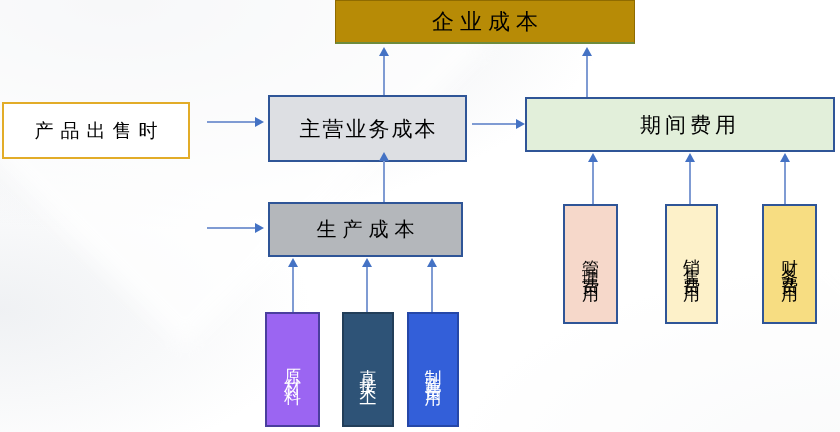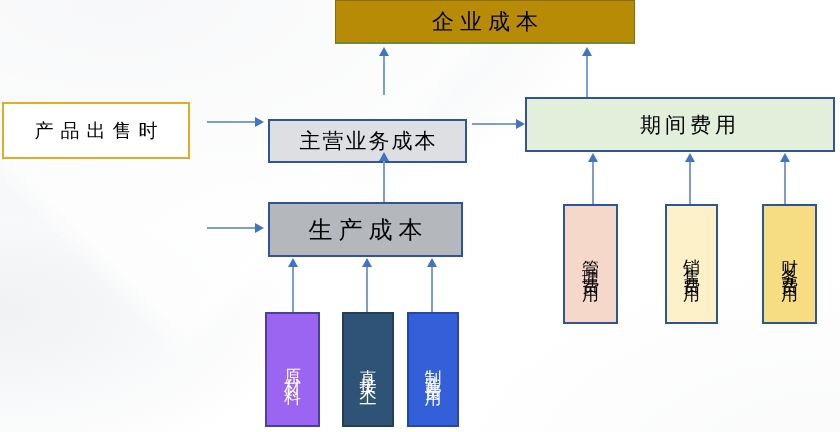--- a/index.html
+++ b/index.html
@@ -24,26 +24,26 @@
   }
   .node{
     position:absolute;display:flex;align-items:center;justify-content:center;
     box-sizing:border-box;color:#000;text-align:center;white-space:nowrap;
   }
   
   .n-enterprise{left:335px;top:0;width:300px;height:44px;background:#B78B06;
     border:1px solid #8F6B00;border-bottom:2px solid #6E8B3D;
     font-size:22px;letter-spacing:6px;padding-left:6px;}
   
-  .n-mbc{left:268px;top:95px;width:199px;height:44px;background:#DDDFE3;
-    border:2px solid #2F5597;font-size:21px;letter-spacing:2px;padding-left:2px;margin-top:24px;}
+  .n-mbc{left:268px;top:95px;width:199px;height:67px;background:#DDDFE3;
+    border:2px solid #2F5597;font-size:21px;letter-spacing:2px;padding-left:2px;}
   .n-period{left:525px;top:97px;width:310px;height:55px;background:#E2EFDA;
     border:2px solid #2F5597;font-size:21px;letter-spacing:4px;padding-left:20px;}
   .n-production{left:268px;top:202px;width:195px;height:55px;background:#B4B7BB;
-    border:2px solid #2F5597;font-size:24px;letter-spacing:6px;padding-left:6px;}
+    border:2px solid #2F5597;font-size:20px;letter-spacing:6px;padding-left:6px;}
   
   .n-sold{left:2px;top:102px;width:188px;height:57px;background:#FFFFFF;
     border:2px solid #E2AC28;font-size:19px;letter-spacing:7px;padding-left:7px;}
   .n-produced{left:2px;top:201px;width:188px;height:55px;background:#FFFFFF;
     border:2px solid #DD7E3D;font-size:19px;letter-spacing:7px;padding-left:7px;}
   
   .vtext{writing-mode:vertical-rl;text-orientation:upright;}
   .n-raw{left:265px;top:312px;width:55px;height:115px;background:#9B65F2;
     border:2px solid #4A3E9E;color:#fff;font-size:17px;letter-spacing:10px;}
   .n-labor{left:342px;top:312px;width:52px;height:115px;background:#2E5377;

